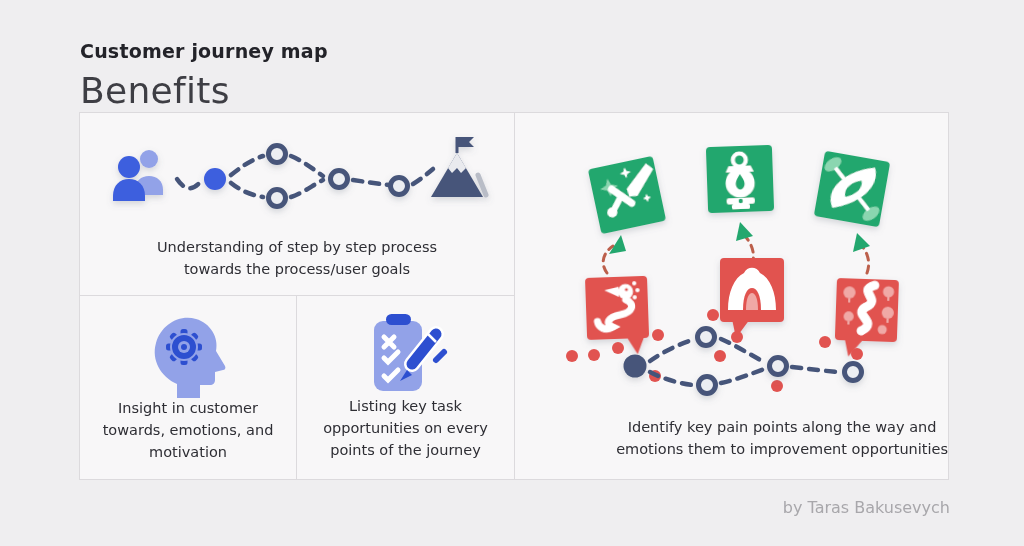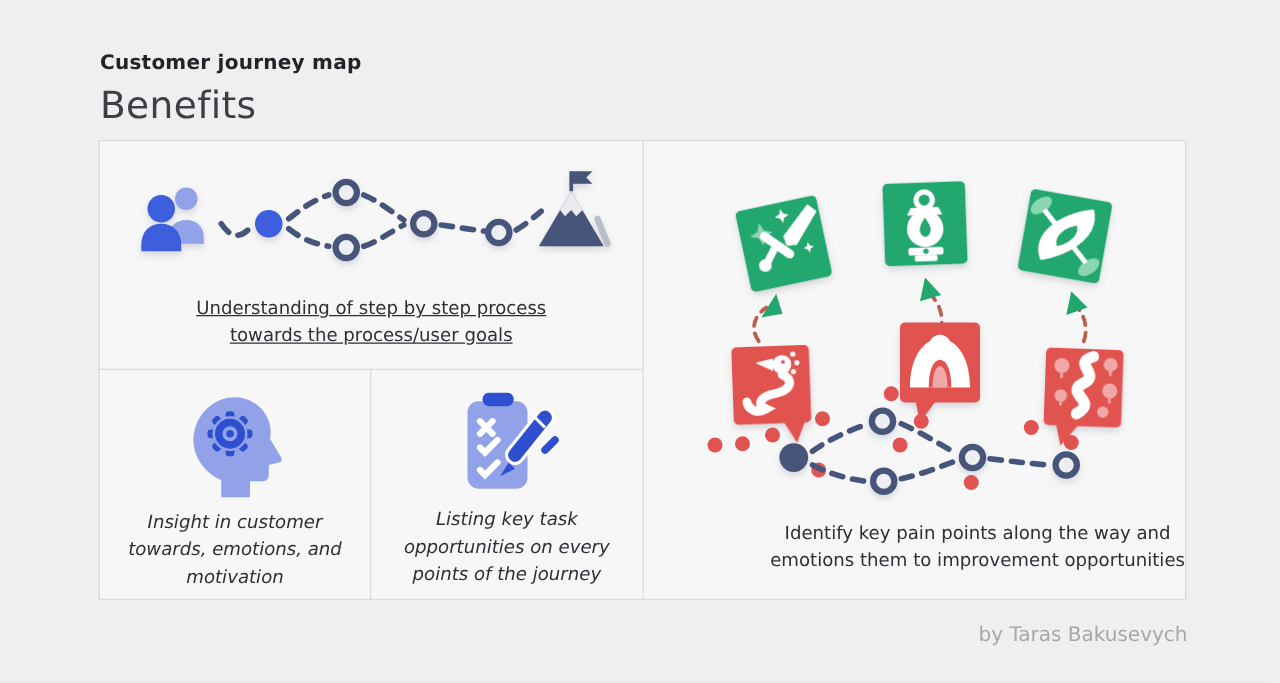--- a/index.html
+++ b/index.html
@@ -3,43 +3,43 @@
 <meta charset="utf-8">
 <style>
   html,body{margin:0;padding:0;}
   body{
     width:1024px;height:546px;overflow:hidden;position:relative;
     background:var(--bg);
     font-family:"DejaVu Sans","Liberation Sans",sans-serif;
     -webkit-font-smoothing:antialiased;
   }
   .header{position:absolute;left:80px;top:40px;}
-  .eyebrow{font-size:16px;font-weight:700;color:var(--ink);letter-spacing:.2px;}
-  .title{font-size:30px;font-weight:400;color:#3e3e44;margin-top:8px;letter-spacing:.3px;}
+  .eyebrow{font-size:19px;font-weight:700;color:var(--ink);letter-spacing:.2px;}
+  .title{font-size:36px;font-weight:400;color:#3e3e44;margin-top:8px;letter-spacing:.3px;}
 
   .panel{
     position:absolute;left:79px;top:112px;
     display:grid;
     grid-template-columns:216px 217px 433px;
     grid-template-rows:182px 183px;
     gap:1px;background:var(--line);
     border:1px solid var(--line);
   }
   .box{background:var(--box-bg);display:flex;flex-direction:column;align-items:center;}
   .box-journey{grid-column:1/3;grid-row:1;}
   .box-insight{grid-column:1;grid-row:2;}
   .box-tasks{grid-column:2;grid-row:2;}
   .box-pain{grid-column:3;grid-row:1/3;align-items:flex-end;}
 
   .caption{
     text-align:center;color:#2e2e34;font-size:14.5px;line-height:1.5;
     font-weight:400;
   }
-  .box-journey .caption{margin-top:8px;text-decoration:underline;}
-  .box-insight .caption,.box-tasks .caption{margin-top:10px;padding:0 6px;font-style:italic;}
+  .box-journey .caption{margin-top:8px;}
+  .box-insight .caption,.box-tasks .caption{padding:0 6px;}
   .box-pain .caption{margin-top:10px;}
 
   .box-journey svg.art{margin-top:16px;}
   .box-insight svg.art{margin-top:18px;}
   .box-tasks svg.art{margin-top:18px;}
   .box-pain svg.art{margin-top:2px;}
 
   .attribution{
     position:absolute;top:498px;right:74px;
     font-size:16px;color:#a8a7ab;

